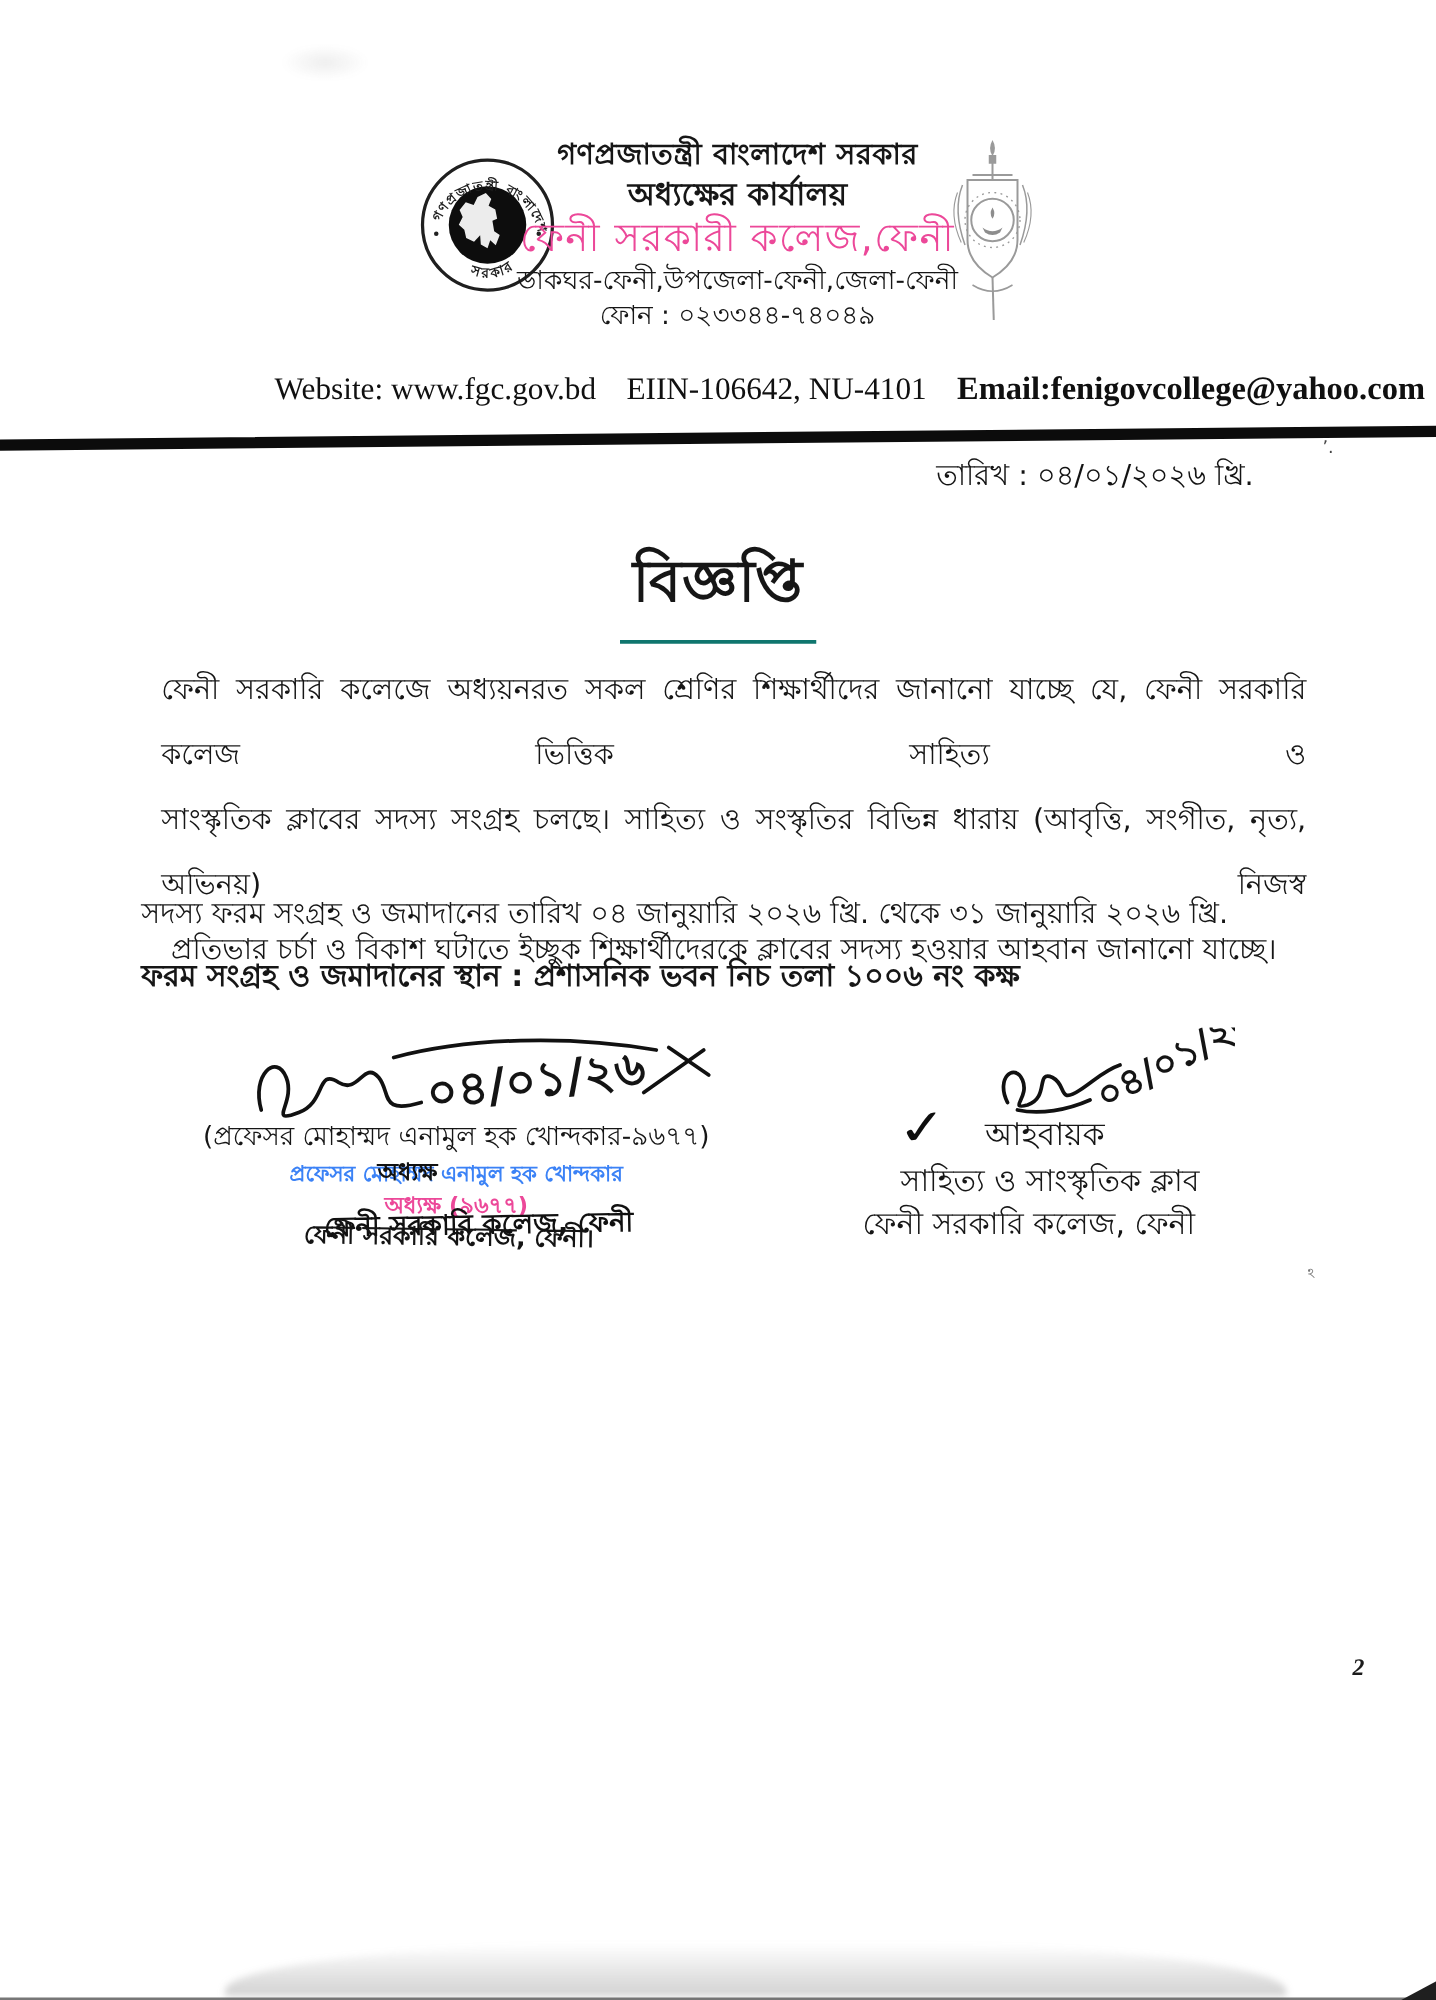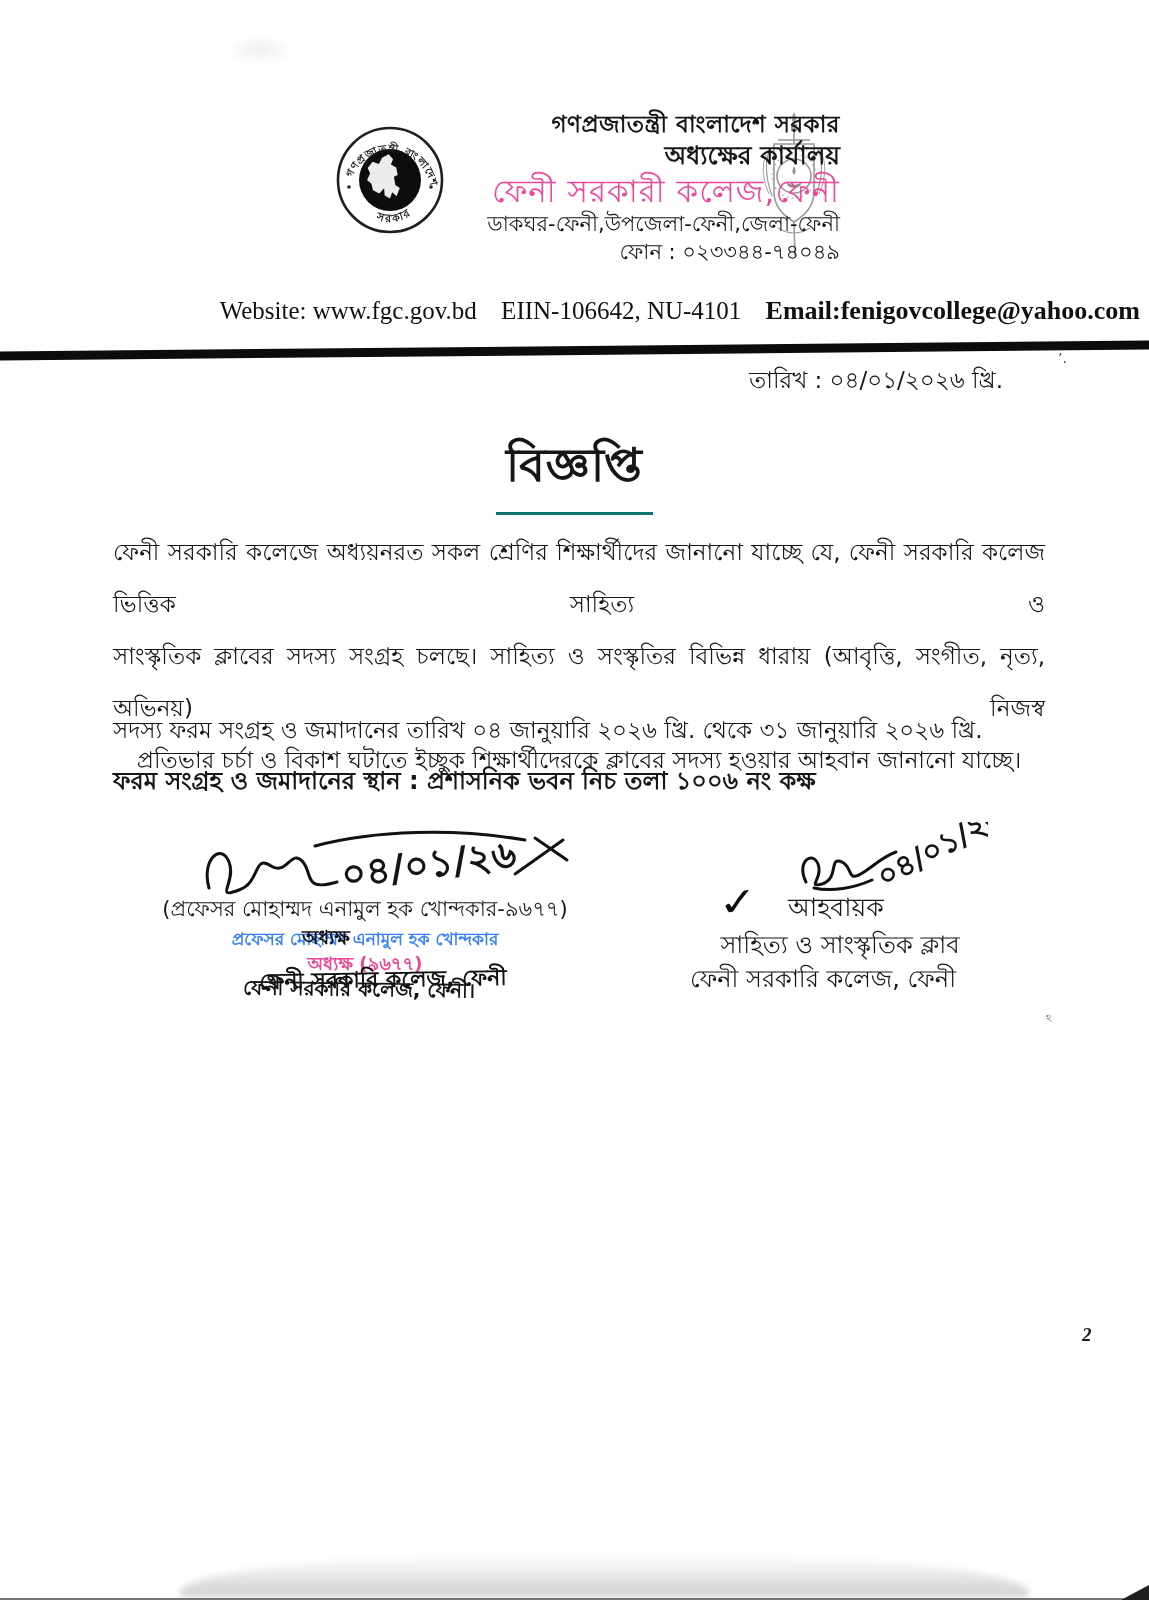--- a/index.html
+++ b/index.html
@@ -12,42 +12,42 @@
     font-family:"DejaVu Sans","Liberation Sans",sans-serif;
     color:#161616;
   }
   .abs{position:absolute;}
   
   .smudge{left:225px;top:36px;width:70px;height:28px;
     background:radial-gradient(ellipse at center, rgba(90,90,90,.10), rgba(90,90,90,0) 70%);
     filter:blur(2px);}
   .seal-left{left:335px;top:124px;}
   .crest-right{left:748px;top:110px;}
-  .hdr{left:340px;top:112px;width:500px;text-align:right;line-height:1.12;}
+  .hdr{left:340px;top:112px;width:500px;text-align:center;line-height:1.12;}
   .hdr .l1{font-size:23px;font-weight:bold;letter-spacing:.5px;}
   .hdr .l2{font-size:25px;font-weight:bold;margin-top:4px;}
   .hdr .l3{font-size:31px;font-weight:normal;color:#ec4899;margin-top:4px;letter-spacing:1px;}
   .hdr .l4{font-size:23px;margin-top:6px;}
   .hdr .l5{font-size:21px;margin-top:5px;}
   .hdr .l6{font-size:21px;margin-top:4px;}
   .contact{left:0;top:296px;width:1149px;text-align:right;
     font-family:"Liberation Serif","DejaVu Serif",serif;font-size:25px;color:#101010;}
   .contact .seg{margin:0 9px;}
   .contact .email{font-weight:bold;font-size:26px;}
   .black-bar{left:-15px;top:346px;width:1185px;height:9px;background:#0c0c0c;
     transform:rotate(-0.55deg);border-radius:2px;}
   .tickmark-tr{left:1058px;top:350px;font-size:14px;color:#444;}
   
   .date-line{top:362px;right:146px;font-size:23px;color:#131313;}
   .doc-title{left:0;top:430px;width:1149px;text-align:center;}
   .doc-title span{display:inline-block;font-size:46px;font-weight:bold;
     border-bottom:3px solid #0f766e;padding:0 10px 6px 10px;letter-spacing:1px;}
   
   .para1{left:113px;top:526px;width:932px;font-size:23px;line-height:52px;}
-  .para1 .jline{text-align:justify;text-align-last:justify;}
+  .para1 .jline{text-align:justify;text-align-last:justify;margin-left:16px;}
   .para1 .lline{text-align:center;}
   .para2{left:113px;top:712px;width:932px;font-size:23px;font-weight:500;}
   .para3{left:113px;top:762px;width:932px;font-size:24px;font-weight:bold;}
   
   .sig-left-svg{left:195px;top:826px;}
   .sigL-name{left:150px;top:893px;width:430px;text-align:center;font-size:21px;letter-spacing:0;}
   .stampL{left:200px;top:926px;width:330px;height:90px;}
   .stampL .s1{position:absolute;left:0;top:0;width:100%;text-align:center;font-size:17px;font-weight:bold;color:#3b82f6;}
   .stampL .s1b{position:absolute;left:102px;top:-3px;font-size:19px;font-weight:bold;color:#111;}
   .stampL .s2{position:absolute;left:0;top:24px;width:100%;text-align:center;font-size:18px;font-weight:bold;color:#ec4899;}

